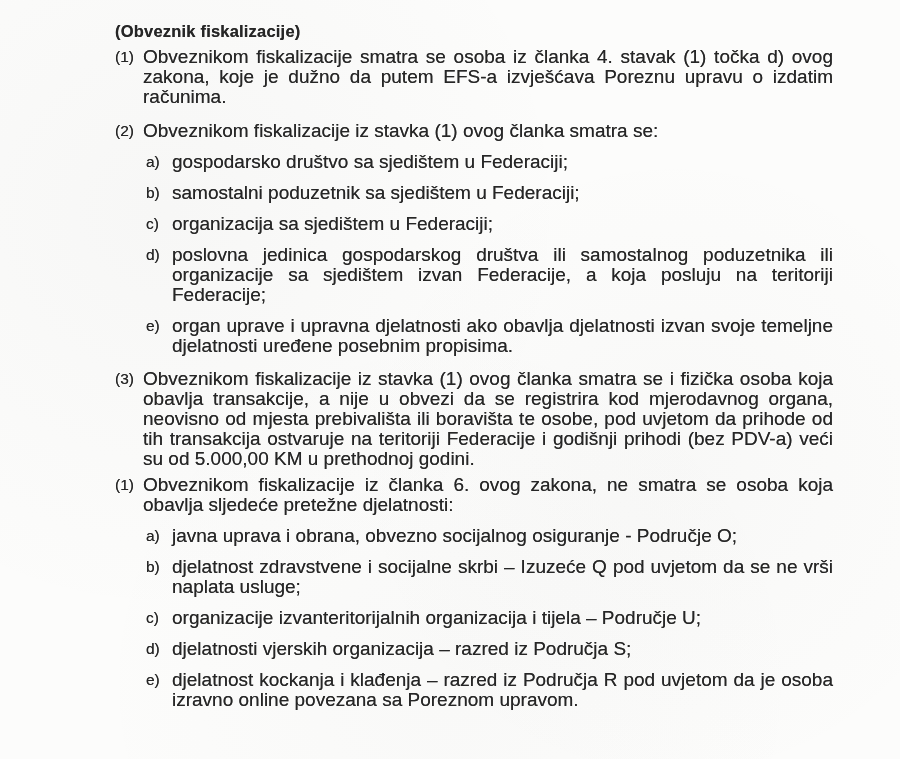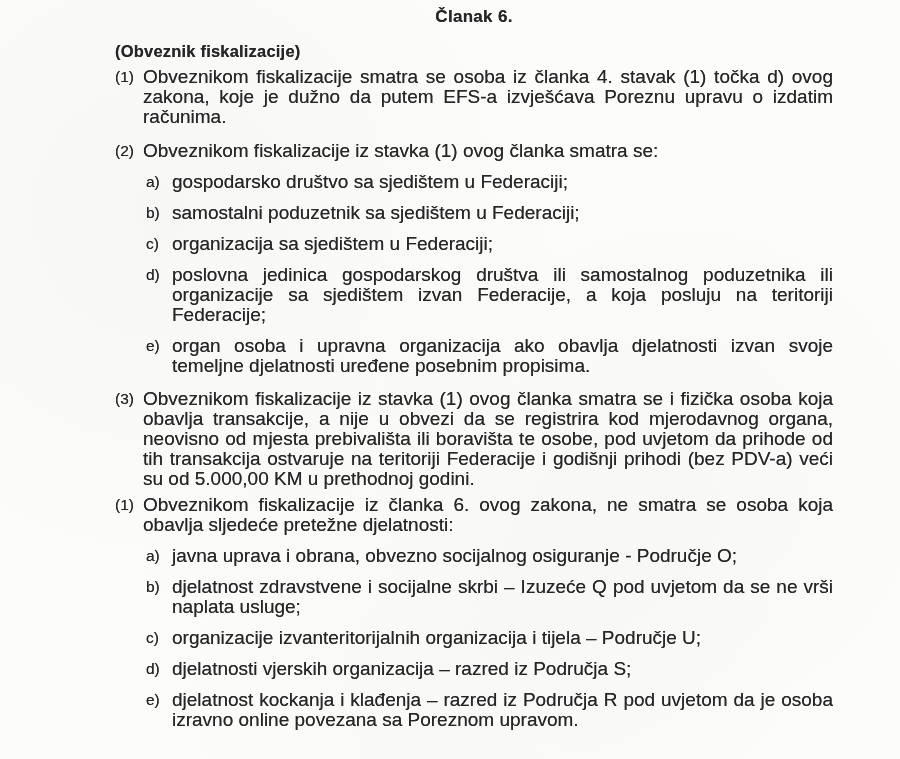--- a/index.html
+++ b/index.html
@@ -73,21 +73,20 @@
   .just { text-align: justify; }
   .para3 { margin-top: 13px; }
 </style>
 </head>
 <body>
 
 <div class="page">
   <div class="content">
 
     <section>
-      <h2 class="art-title">Članak 6.</h2>
       <h3 class="art-subtitle">(Obveznik fiskalizacije)</h3>
 
       <div class="para first">
         <span class="pmark">(1)</span>
         <p class="ptext just">Obveznikom fiskalizacije smatra se osoba iz članka 4. stavak (1) točka d) ovog zakona, koje je dužno da putem EFS-a izvješćava Poreznu upravu o izdatim računima.</p>
       </div>
 
       <div class="para">
         <span class="pmark">(2)</span>
         <p class="ptext">Obveznikom fiskalizacije iz stavka (1) ovog članka smatra se:</p>
@@ -108,21 +107,21 @@
         <p class="ptext">organizacija sa sjedištem u Federaciji;</p>
       </div>
 
       <div class="item">
         <span class="imark">d)</span>
         <p class="ptext just">poslovna jedinica gospodarskog društva ili samostalnog poduzetnika ili organizacije sa sjedištem izvan Federacije, a koja posluju na teritoriji Federacije;</p>
       </div>
 
       <div class="item">
         <span class="imark">e)</span>
-        <p class="ptext just">organ osoba i upravna organizacija ako obavlja djelatnosti izvan svoje temeljne djelatnosti uređene posebnim propisima.</p>
+        <p class="ptext just">organ uprave i upravna djelatnosti ako obavlja djelatnosti izvan svoje temeljne djelatnosti uređene posebnim propisima.</p>
       </div>
 
       <div class="para para3">
         <span class="pmark">(3)</span>
         <p class="ptext just">Obveznikom fiskalizacije iz stavka (1) ovog članka smatra se i fizička osoba koja obavlja transakcije, a nije u obvezi da se registrira kod mjerodavnog organa, neovisno od mjesta prebivališta ili boravišta te osobe, pod uvjetom da prihode od tih transakcija ostvaruje na teritoriji Federacije i godišnji prihodi (bez PDV-a) veći su od 5.000,00 KM u prethodnoj godini.</p>
       </div>
     </section>
 
     <section>
 

